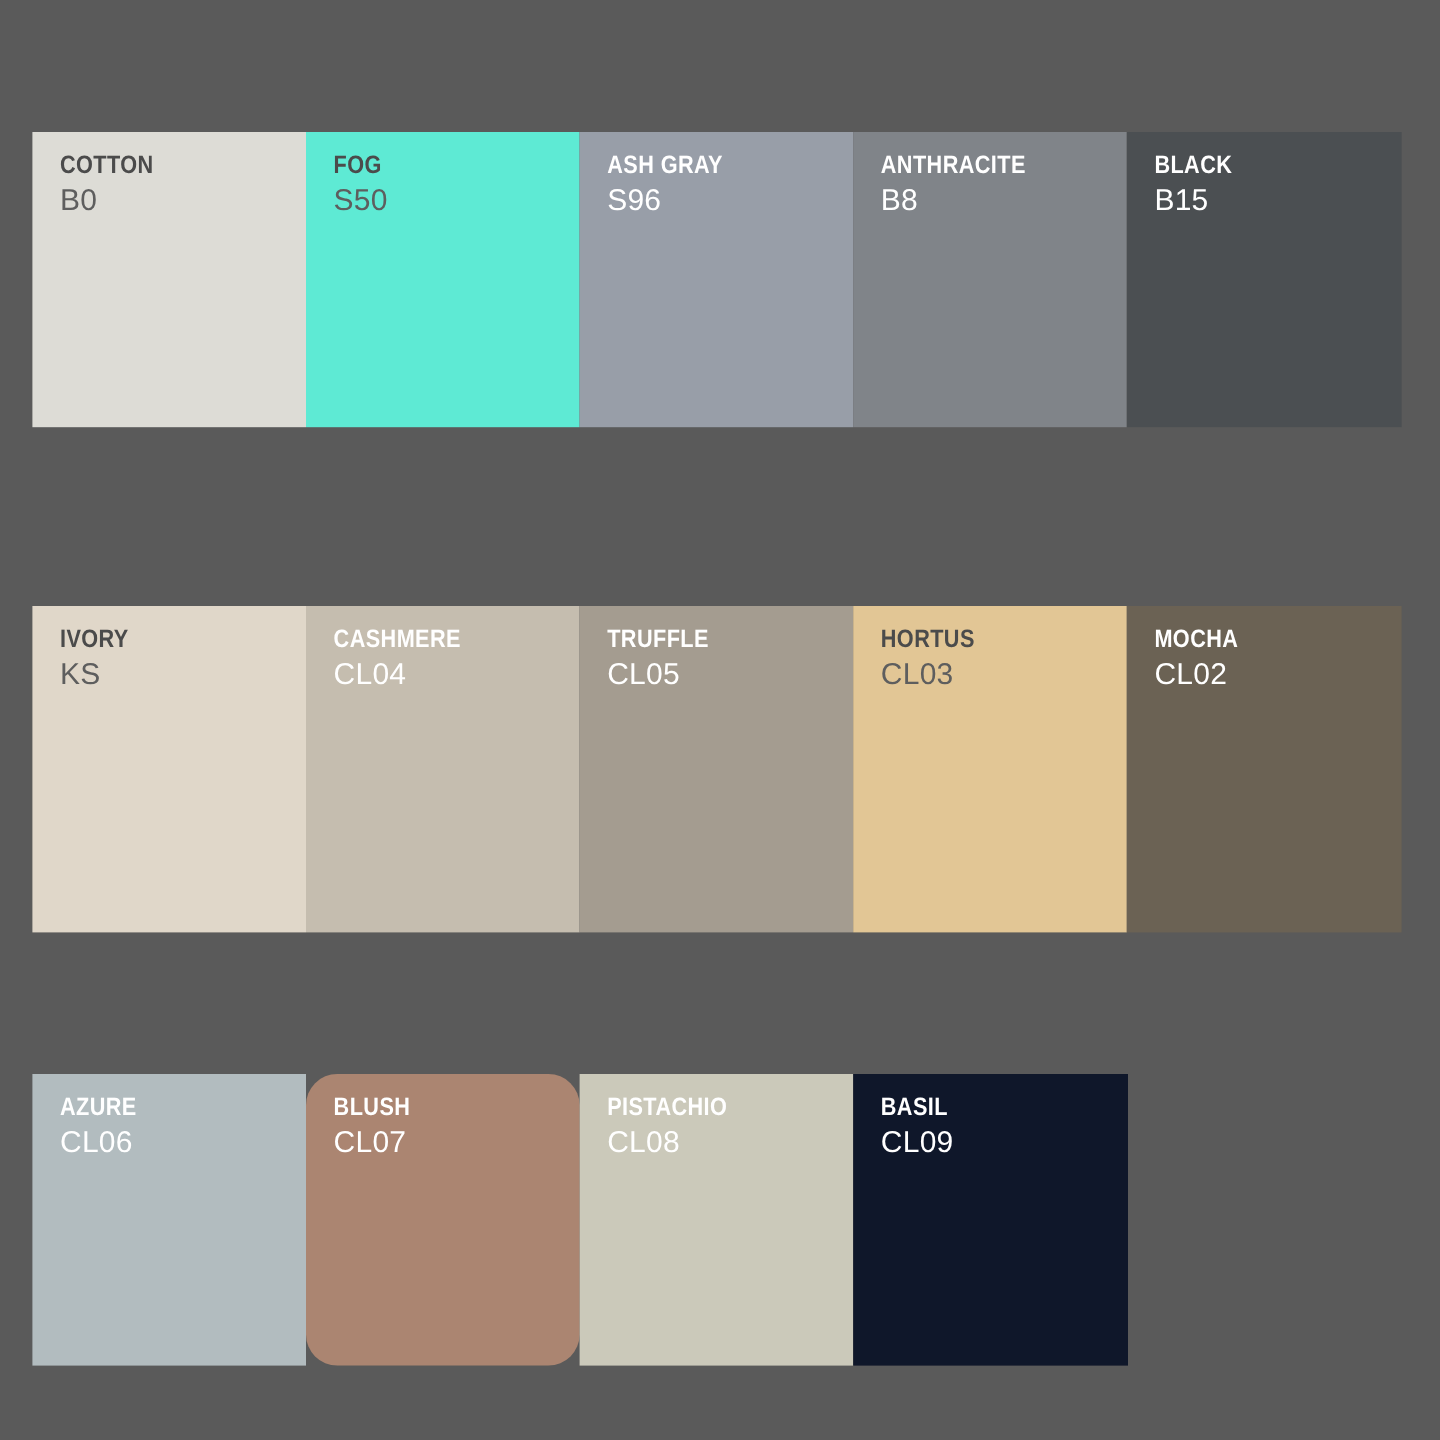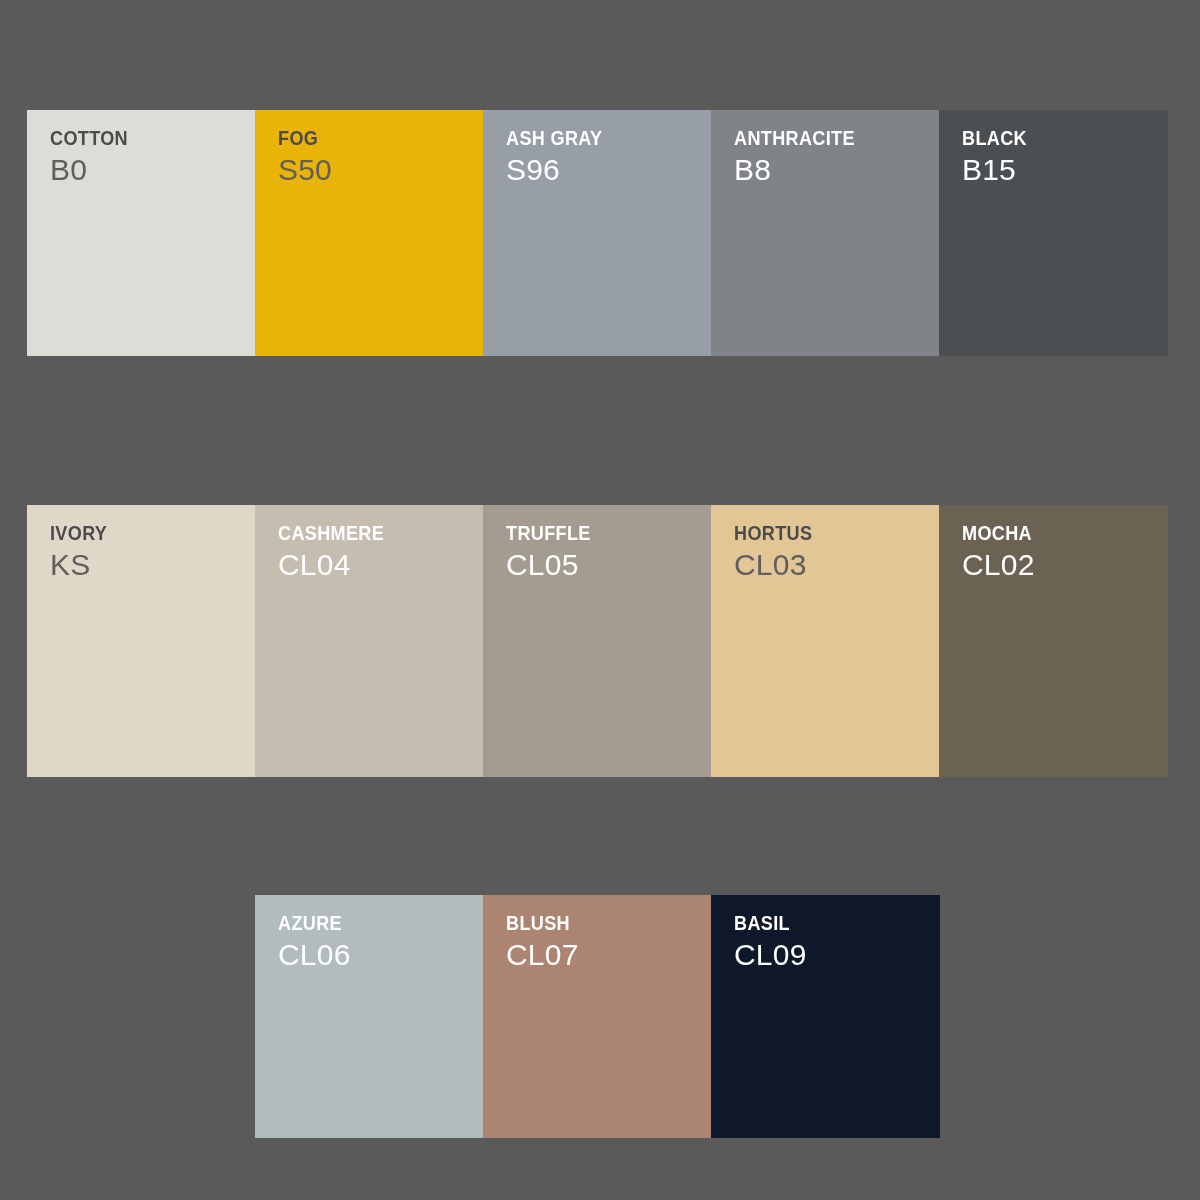--- a/index.html
+++ b/index.html
@@ -23,21 +23,21 @@
   .swatch-row {
     position: absolute;
     left: 27px;
     width: 1141px;
     display: flex;
     flex-direction: row;
     align-items: stretch;
   }
   .row-1 { top: 110px; height: 246px; }
   .row-2 { top: 505px; height: 272px; }
-  .row-3 { top: 895px; height: 243px; justify-content: center; }
+  .row-3 { top: 895px; height: 243px; }
 
   .swatch {
     position: relative;
     height: 100%;
     box-sizing: border-box;
     overflow: hidden;
   }
   .swatch-w-normal { width: 228px; }
   .swatch-w-last   { width: 229px; }
 
@@ -56,21 +56,21 @@
     text-transform: uppercase;
     transform: scaleX(0.86);
     transform-origin: left center;
     white-space: nowrap;
     margin: 0 0 5px 0;
     display: block;
   }
   .swatch-code {
     font-family: "Liberation Sans", sans-serif;
     font-weight: normal;
-    font-size: 30px;
+    font-size: 25px;
     line-height: 1.05;
     letter-spacing: 0.2px;
     white-space: nowrap;
     display: block;
     margin: 0;
   }
   .text-light .swatch-name,
   .text-light .swatch-code { color: #ffffff; }
   .text-dark .swatch-name { color: #4b4b4b; }
   .text-dark .swatch-code { color: #5e5e5e; }
@@ -80,21 +80,21 @@
 
 <div class="palette-board" style="background-color: rgb(90, 90, 90);">
 
   <div class="swatch-row row-1">
     <div class="swatch swatch-w-normal text-dark" style="background-color: rgb(221, 220, 214);">
       <div class="swatch-text">
         <span class="swatch-name">COTTON</span>
         <span class="swatch-code">B0</span>
       </div>
     </div>
-    <div class="swatch swatch-w-normal text-dark" style="background-color: #eab308;">
+    <div class="swatch swatch-w-normal text-dark" style="background-color: #5eead4;">
       <div class="swatch-text">
         <span class="swatch-name">FOG</span>
         <span class="swatch-code">S50</span>
       </div>
     </div>
     <div class="swatch swatch-w-normal text-light" style="background-color: rgb(152, 158, 168);">
       <div class="swatch-text">
         <span class="swatch-name">ASH GRAY</span>
         <span class="swatch-code">S96</span>
       </div>
@@ -146,24 +146,30 @@
     </div>
   </div>
 
   <div class="swatch-row row-3">
     <div class="swatch swatch-w-normal text-light" style="background-color: rgb(178, 188, 191);">
       <div class="swatch-text">
         <span class="swatch-name">AZURE</span>
         <span class="swatch-code">CL06</span>
       </div>
     </div>
-    <div class="swatch swatch-w-normal text-light" style="background-color: rgb(171, 133, 113);">
+    <div class="swatch swatch-w-normal text-light" style="background-color: rgb(171, 133, 113); border-radius: 26px;">
       <div class="swatch-text">
         <span class="swatch-name">BLUSH</span>
         <span class="swatch-code">CL07</span>
+      </div>
+    </div>
+    <div class="swatch swatch-w-normal text-light" style="background-color: rgb(203, 201, 186);">
+      <div class="swatch-text">
+        <span class="swatch-name">PISTACHIO</span>
+        <span class="swatch-code">CL08</span>
       </div>
     </div>
     <div class="swatch swatch-w-last text-light" style="background-color: #0f172a;">
       <div class="swatch-text">
         <span class="swatch-name">BASIL</span>
         <span class="swatch-code">CL09</span>
       </div>
     </div>
   </div>
 

